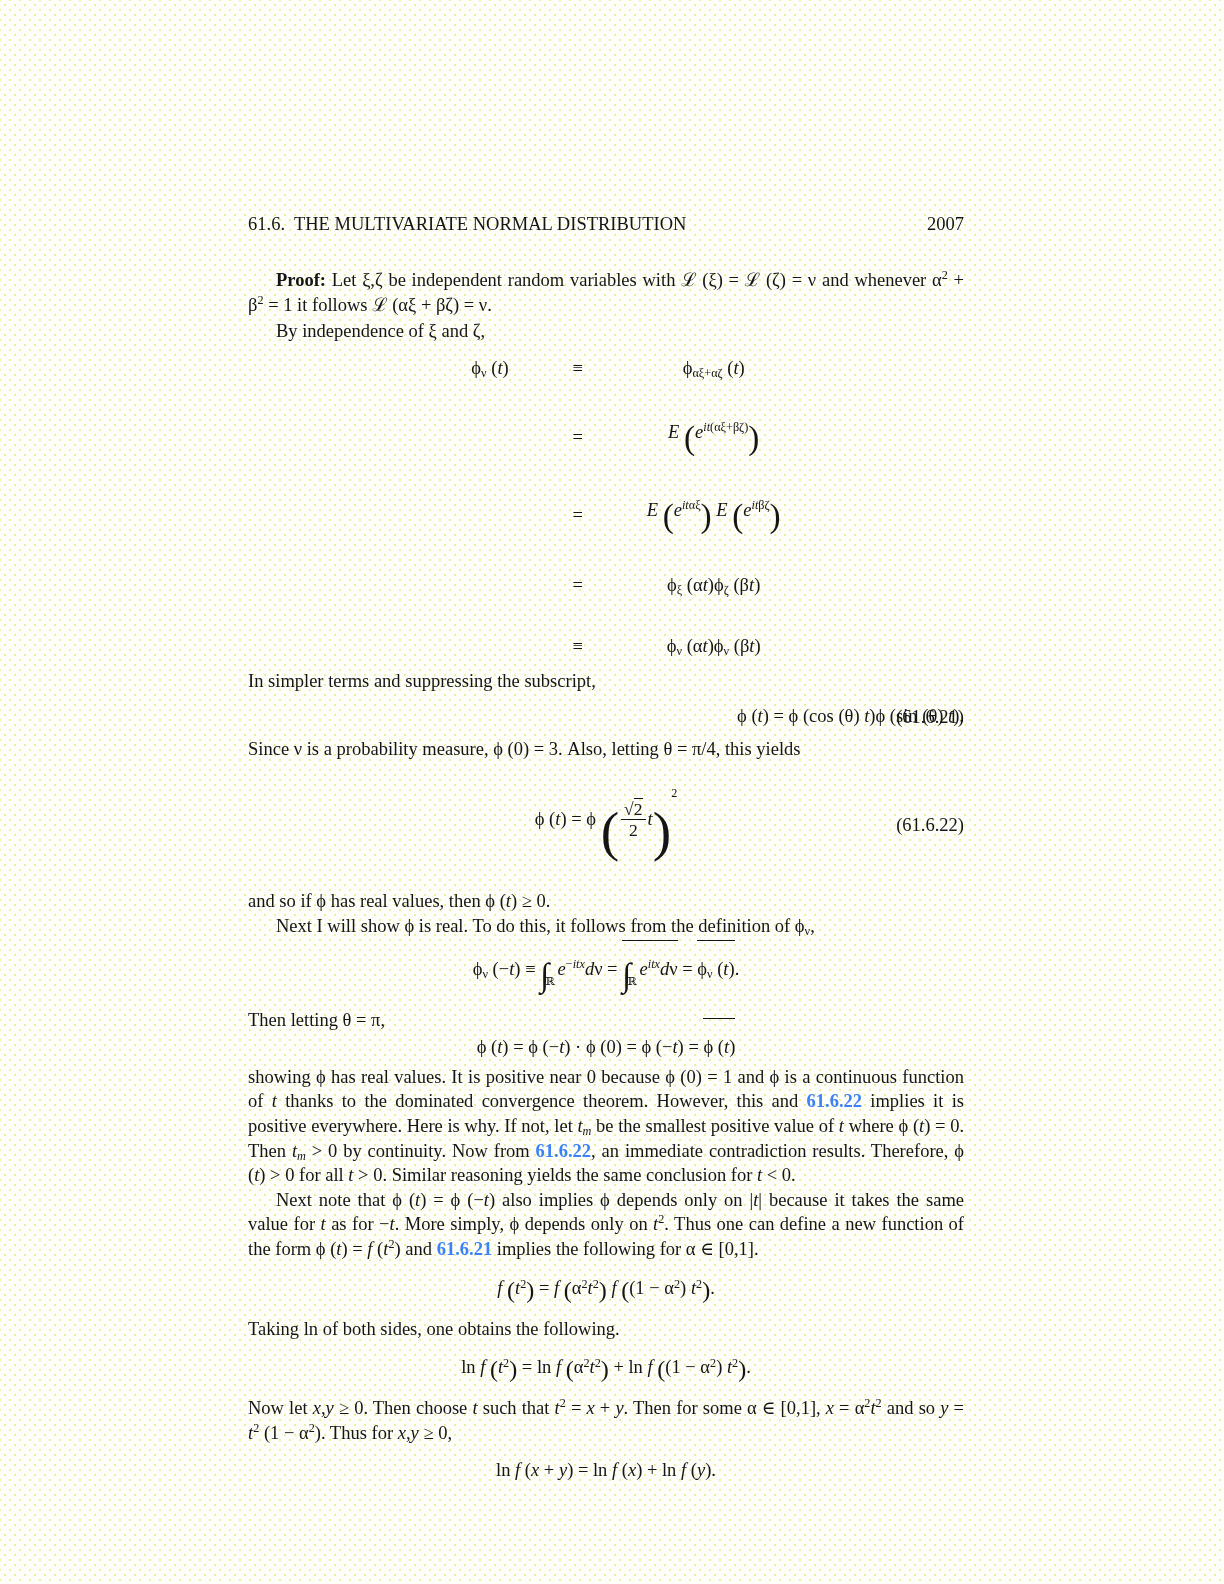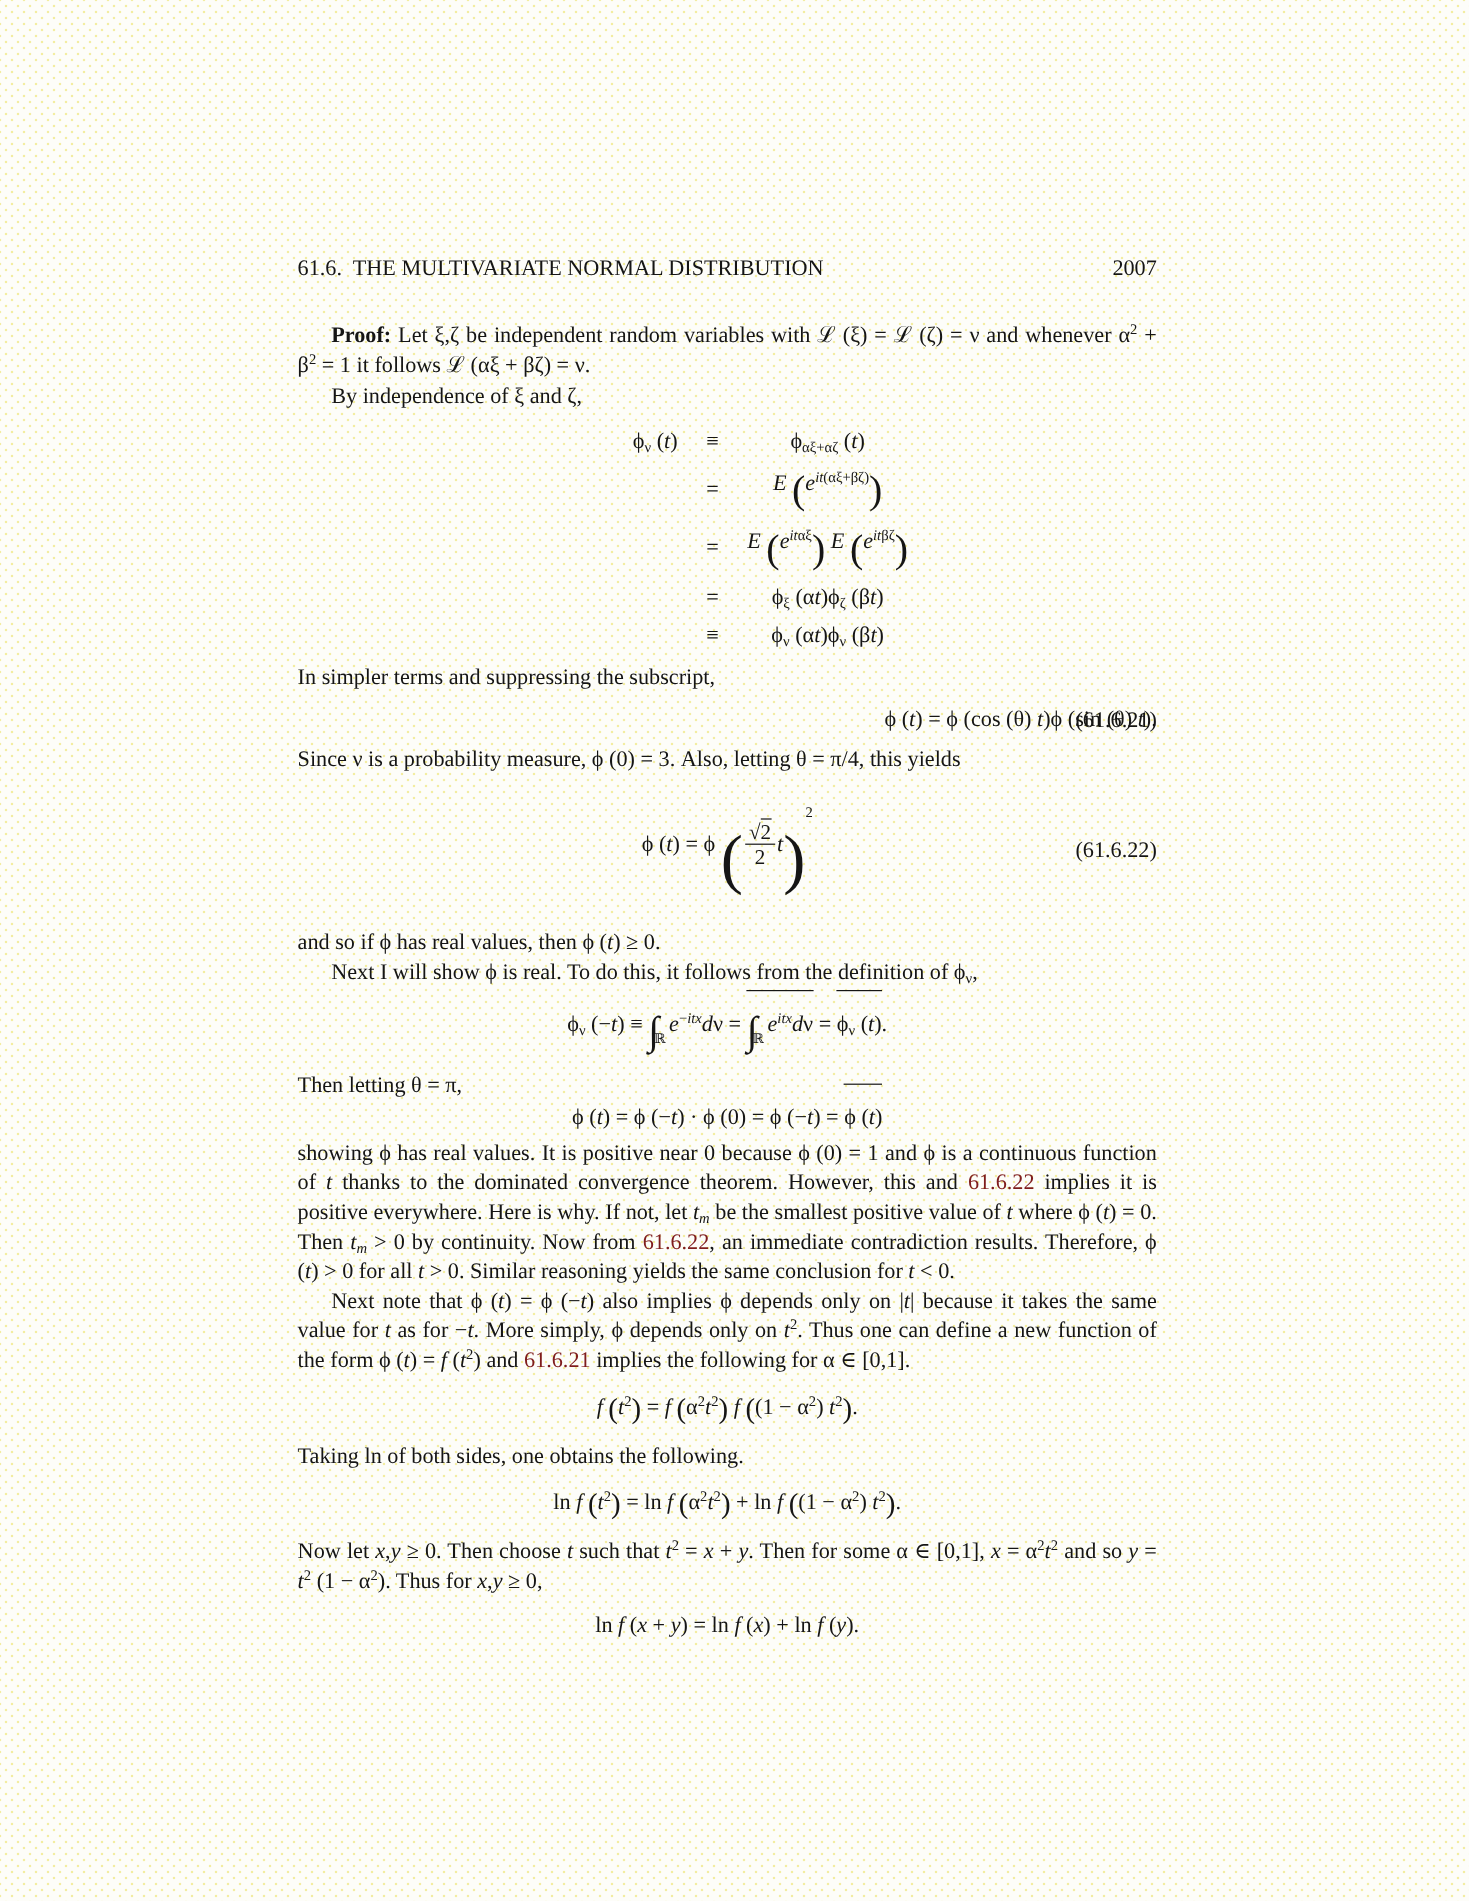--- a/index.html
+++ b/index.html
@@ -16,32 +16,33 @@
   }
   .sheet{position:absolute;left:248px;top:0;width:716px;}
   .header{display:flex;justify-content:space-between;margin-top:214px;font-size:18.5px;}
   .h-left{white-space:pre;}
   .para{font-size:18.5px;line-height:24.6px;text-align:justify;margin:0;}
   .indent{text-indent:28px;}
   i{font-style:italic;}
   sub,sup{font-size:66%;line-height:0;}
   sup{vertical-align:0.55em;}
   sub{vertical-align:-0.28em;}
-  .ref{color:#7f1d1d;cursor:pointer;text-decoration:none;}
+  .ref{color:#3b82f6;cursor:pointer;text-decoration:none;font-weight:bold;}
   
   .disp{position:relative;font-size:18.5px;text-align:center;margin:12px 0;}
   .eqbody{display:inline-block;}
   .eqtag{position:absolute;right:0;top:50%;transform:translateY(-50%);}
   .disp-tall{margin:10px 0;padding:14px 0 16px;}
   
   .align-block{
     display:grid;grid-template-columns:max-content 58px max-content;
     row-gap:11px;align-items:center;width:fit-content;
-    margin:14px auto 12px;position:relative;left:36px;
+    margin:14px auto 12px;position:relative;left:20px;
     font-size:18.5px;
+    gap:40px;
   }
   .alhs{text-align:right;}
   .arel{text-align:center;}
   .arhs{text-align:center;}
   
   .bp{font-size:1.8em;vertical-align:-0.33em;font-weight:400;}
   .mp{font-size:1.3em;vertical-align:-0.15em;}
   .xp{font-size:3.0em;vertical-align:-0.45em;font-weight:300;}
   .hisup{font-size:0.66em;vertical-align:2.3em;}
   .frac{display:inline-block;vertical-align:-0.65em;text-align:center;line-height:1.06;margin:0 2px;font-size:0.95em;}

